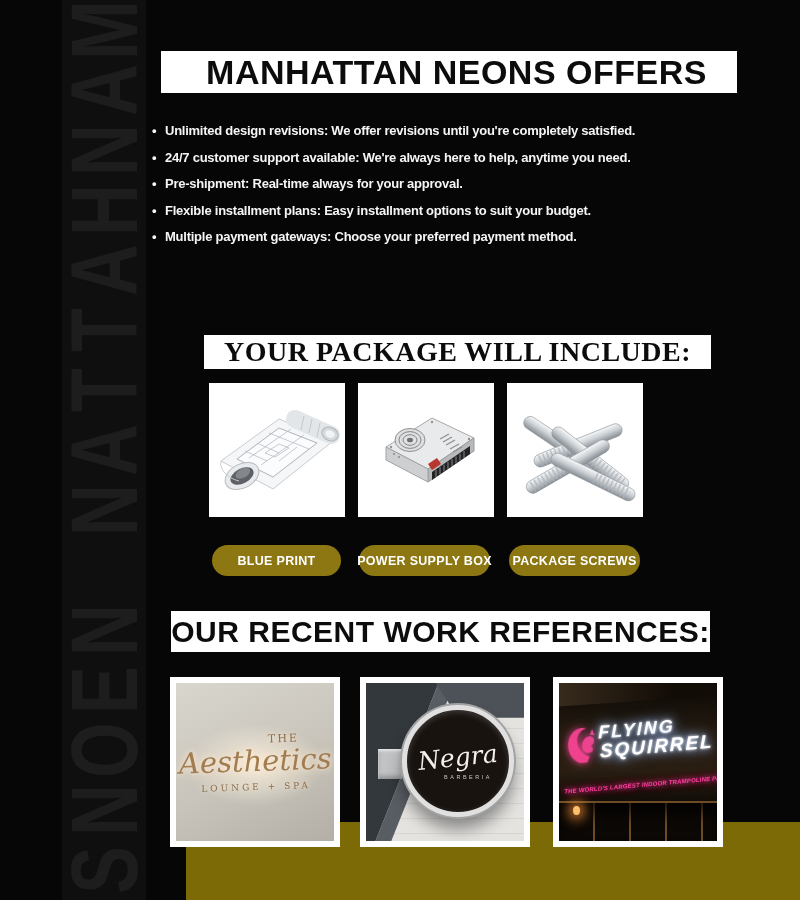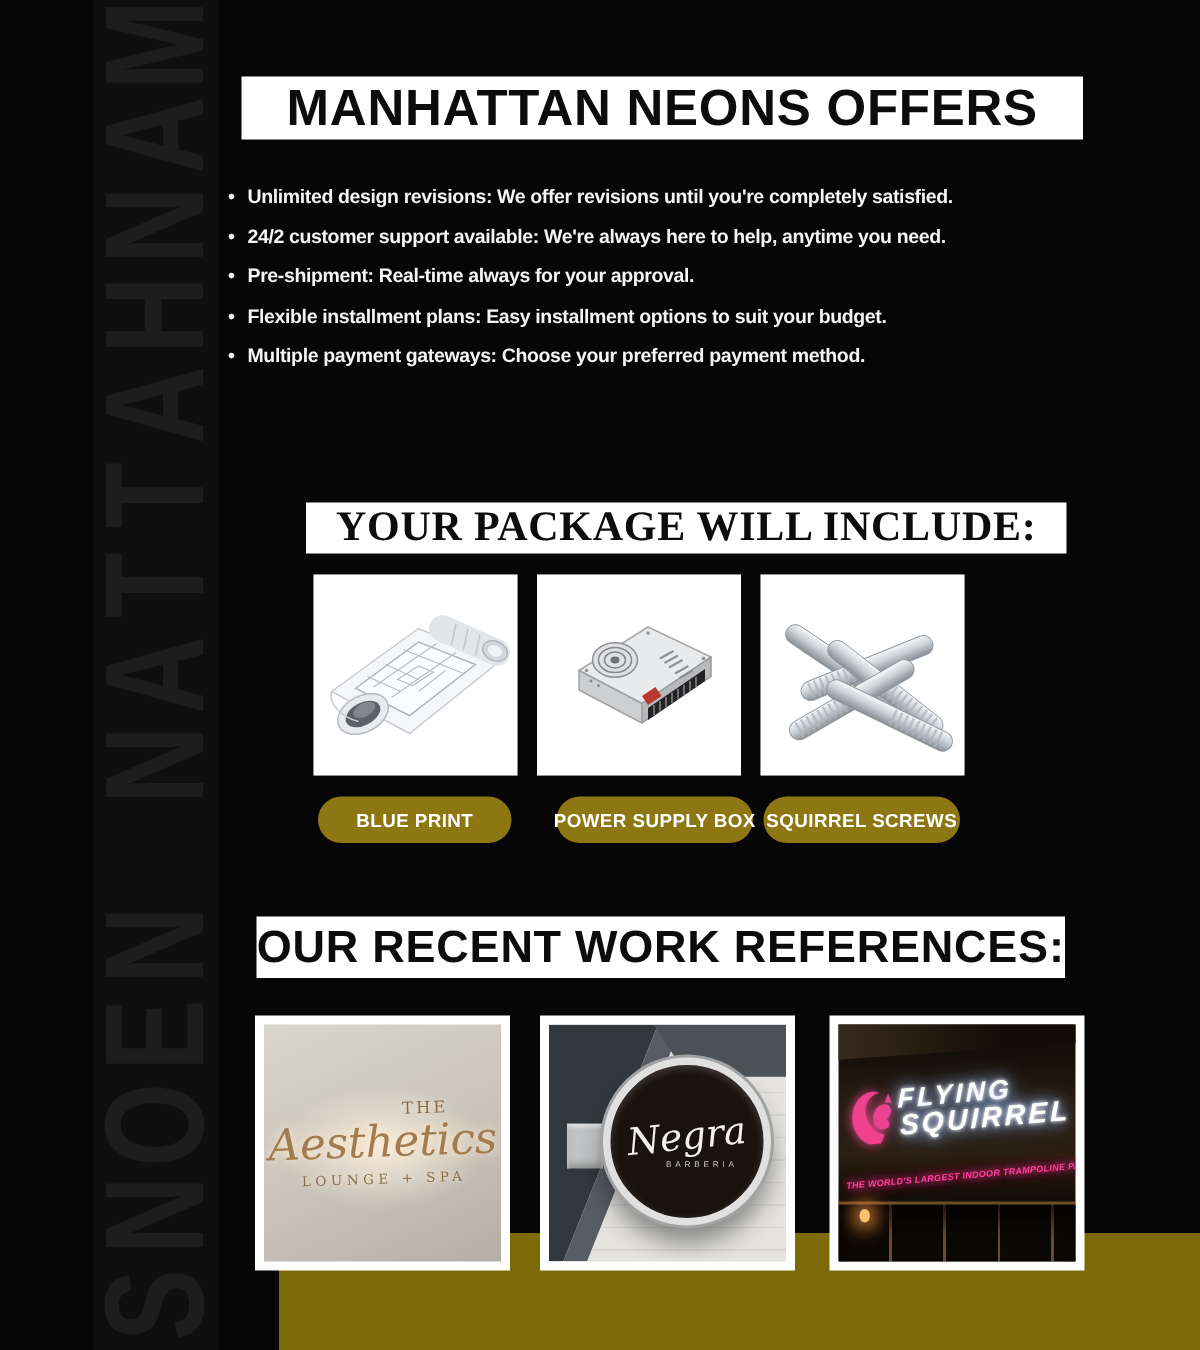--- a/index.html
+++ b/index.html
@@ -10,40 +10,40 @@
   .side-strip{position:absolute;left:62px;top:0;width:84px;height:900px;
     background:var(--strip,#0f0f0f);}
   .vertical-title{position:absolute;inset:0;display:flex;flex-direction:column;align-items:center;}
   .vchar{flex:0 0 60px;width:84px;height:60px;display:flex;align-items:center;justify-content:center;
     font-weight:bold;font-size:92px;line-height:1;color:var(--strip-text,#1d1d1d);
     transform:rotate(-90deg) scale(0.78,1.02);}
 
   
   .banner{position:absolute;background:var(--banner-bg,#ffffff);color:var(--banner-text,#0c0c0c);
     display:flex;align-items:center;justify-content:center;font-weight:bold;white-space:nowrap;}
-  .banner1{left:161px;top:51px;width:561px;height:42px;font-size:34px;letter-spacing:.5px;}
+  .banner1{left:161px;top:51px;width:561px;height:42px;font-size:34px;letter-spacing:.5px;padding-left:15px;}
   .banner2{left:204px;top:335px;width:507px;height:34px;font-size:28px;letter-spacing:.5px;font-family:Liberation Serif, serif;}
   .banner3{left:171px;top:611px;width:539px;height:41px;font-size:30px;letter-spacing:.5px;text-align:right;}
 
   
   .offers{position:absolute;left:152px;top:118px;width:600px;margin:0;padding:0;list-style:none;
     color:var(--body-text,#f5f5f5);font-size:13px;font-weight:bold;letter-spacing:-.25px;}
   .offers li{position:relative;padding-left:13px;line-height:26.6px;white-space:nowrap;}
   .offers li::before{content:"\2022";position:absolute;left:0;top:0;}
 
   
   .card{position:absolute;top:383px;width:136px;height:134px;background:#fff;overflow:hidden;}
   .card1{left:209px;} .card2{left:358px;} .card3{left:507px;}
   .card svg{display:block;}
 
   
-  .pill{position:absolute;top:531px;height:31px;border-radius:16px;background:var(--pill-gold,#8d7712);
+  .pill{position:absolute;top:545px;height:31px;border-radius:16px;background:var(--pill-gold,#8d7712);
     color:#fff;font-size:12.5px;font-weight:bold;letter-spacing:.3px;
     display:flex;align-items:center;justify-content:center;white-space:nowrap;}
-  .pill1{left:212px;width:129px;} .pill2{left:359px;width:131px;margin-left:12px;} .pill3{left:509px;width:131px;}
+  .pill1{left:212px;width:129px;} .pill2{left:359px;width:131px;} .pill3{left:509px;width:131px;}
 
   
   .gold-footer{position:absolute;left:186px;top:822px;width:614px;height:78px;
     background:var(--footer-gold,#7b6a06);z-index:1;}
 
   
   .frame{position:absolute;top:677px;width:170px;height:170px;background:#fff;box-sizing:border-box;
     padding:6px;z-index:2;}
   .frame1{left:170px;} .frame2{left:360px;} .frame3{left:553px;}
   .ref{position:relative;width:158px;height:158px;overflow:hidden;}
@@ -128,21 +128,21 @@
         <span class="vchar">N</span>
         <span class="vchar">S</span>
       </div>
   </div>
 
   <div class="banner banner1">
     <span>MANHATTAN NEONS OFFERS</span>
   </div>
   <ul class="offers">
     <li>Unlimited design revisions: We offer revisions until you're completely satisfied.</li>
-    <li>24/2 customer support available: We're always here to help, anytime you need.</li>
+    <li>24/7 customer support available: We're always here to help, anytime you need.</li>
     <li>Pre-shipment: Real-time always for your approval.</li>
     <li>Flexible installment plans: Easy installment options to suit your budget.</li>
     <li>Multiple payment gateways: Choose your preferred payment method.</li>
   </ul>
 
   <div class="banner banner2">
     <span>YOUR PACKAGE WILL INCLUDE:</span>
   </div>
 
   <div class="card card1">
@@ -226,21 +226,21 @@
       </g>
       <g transform="rotate(26 86 94)">
         <rect x="40" y="87.5" width="92" height="13" rx="6.5" fill="url(#rod)" stroke="#8f969c" stroke-width=".6"></rect>
         <line x1="88" y1="94" x2="126" y2="94" stroke="#aeb4ba" stroke-width="11" stroke-dasharray="1.6 2.6" opacity=".75"></line>
       </g>
     </svg>
   </div>
 
   <div class="pill pill1">BLUE PRINT</div>
   <div class="pill pill2">POWER SUPPLY BOX</div>
-  <div class="pill pill3">SQUIRREL SCREWS</div>
+  <div class="pill pill3">PACKAGE SCREWS</div>
 
   <div class="banner banner3">
     <span>OUR RECENT WORK REFERENCES:</span>
   </div>
 
   <div class="gold-footer"></div>
 
   <div class="frame frame1">
     <div class="ref ref-a">
       <div class="glow"></div>

